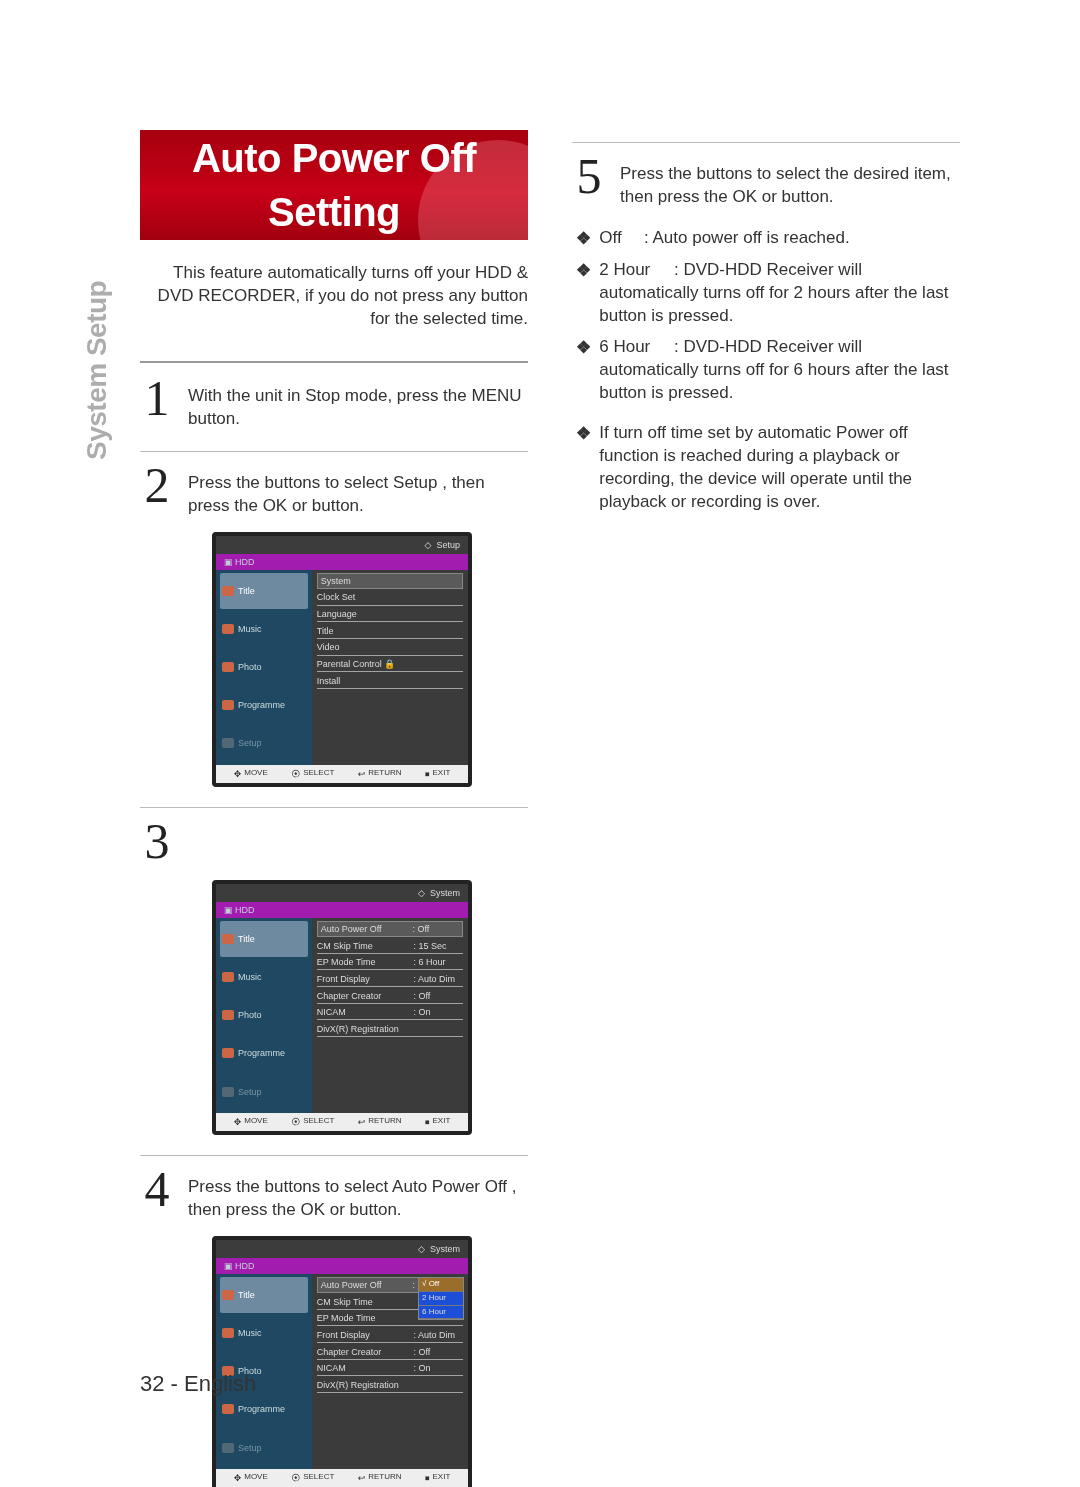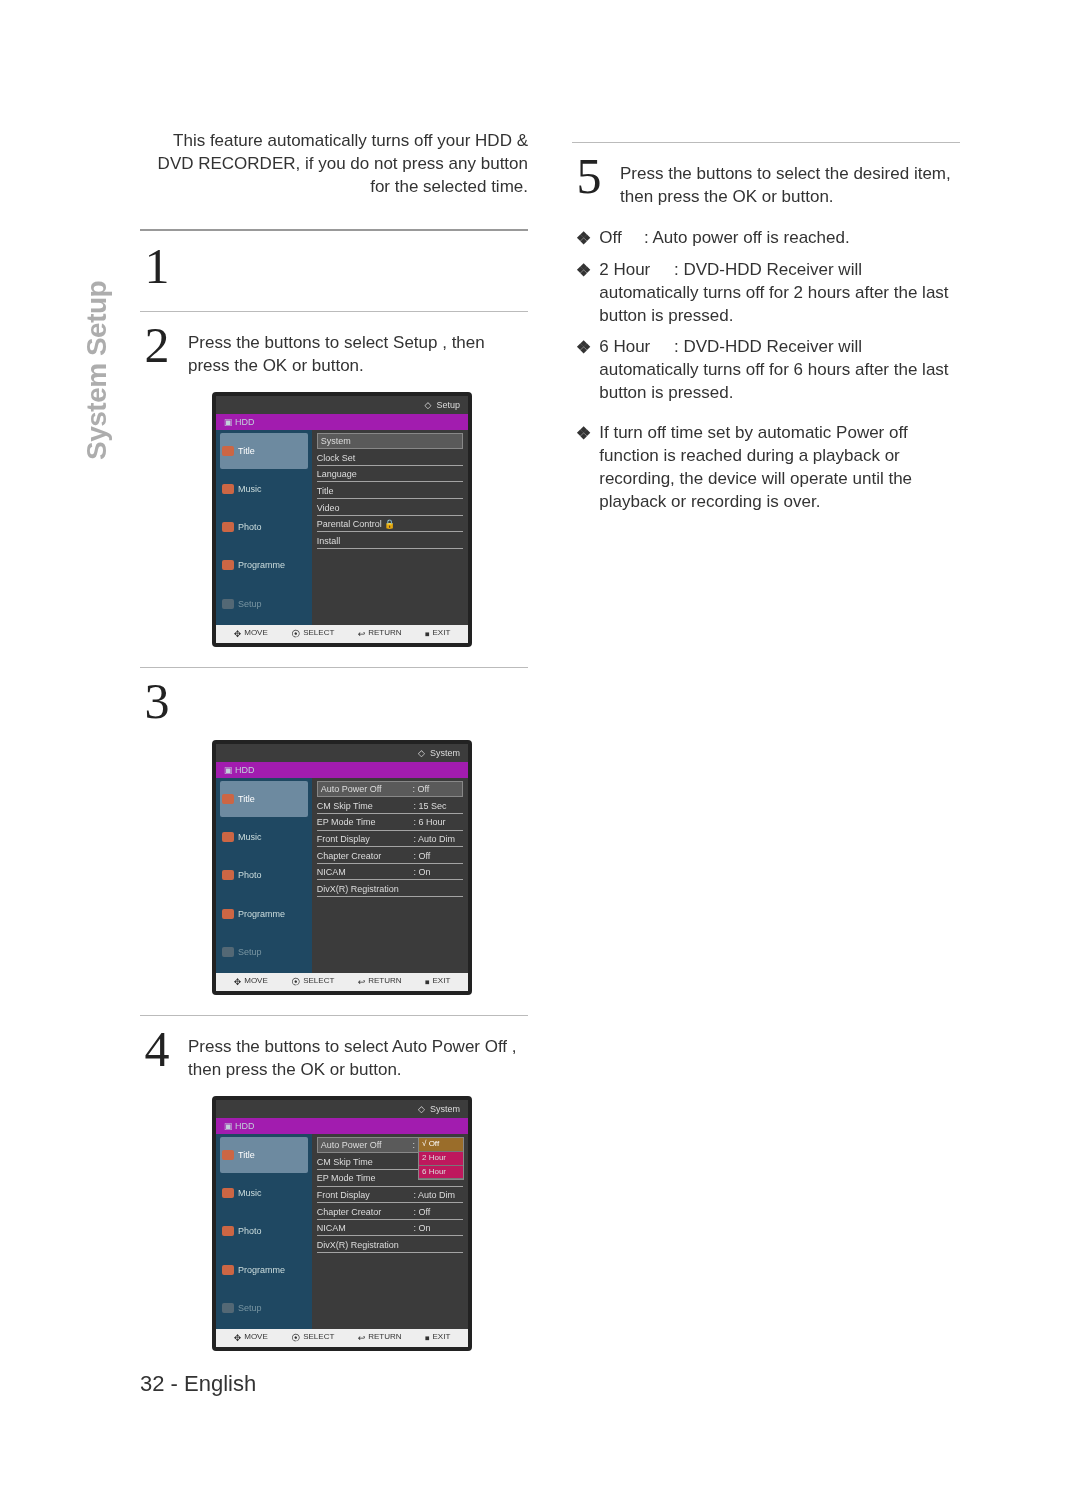--- a/index.html
+++ b/index.html
@@ -154,21 +154,21 @@
     gap: 1.5px;
     font-size: 9px;
   }
   .mrow { display:flex; gap:6px; border-bottom:1px solid #a3a3a3; padding:1px 0; }
   .mrow.hl { background:#5a5a5a; border:1px solid #888; padding:1px 3px; }
   .mlabel { flex:0 0 62%; }
   .mval { flex:1; }
   .opt-menu {
     position: relative;
     border:1px solid #888;
-    background:#be185d;
+    background:#1d4ed8;
     width: 46px;
     display:flex; flex-direction:column;
     font-size:8px;
   }
   .opt-menu .opt { padding:1px 3px; border-bottom:1px solid #777; }
   .opt-menu .opt.sel { background:#9a6d2a; color:#fff; }
   .shot-bottom {
     background: #eee;
     color: #333;
     padding: 3px 6px;
@@ -205,27 +205,31 @@
 </head>
 <body>
 
 <div class="side-tab">System Setup</div>
 
 <div class="page">
   <div class="cols">
 
     <div class="col-left">
 
+      <div class="banner">
+        <div class="banner-title">Auto Power Off Setting</div>
+      </div>
 
       <p class="intro">This feature automatically turns off your HDD &amp; DVD RECORDER, if you do not press any button for the selected time.</p>
 
       <div class="hr-fat"></div>
 
       <div class="step">
         <div class="step-num">1</div>
+        <div class="step-text">With the unit in Stop mode, press the MENU button.</div>
       </div>
 
       <div class="hr-thin"></div>
 
       <div class="step">
         <div class="step-num">2</div>
         <div class="step-text">Press the          buttons to select Setup , then press the OK or          button.</div>
       </div>
 
       <div class="shot">

